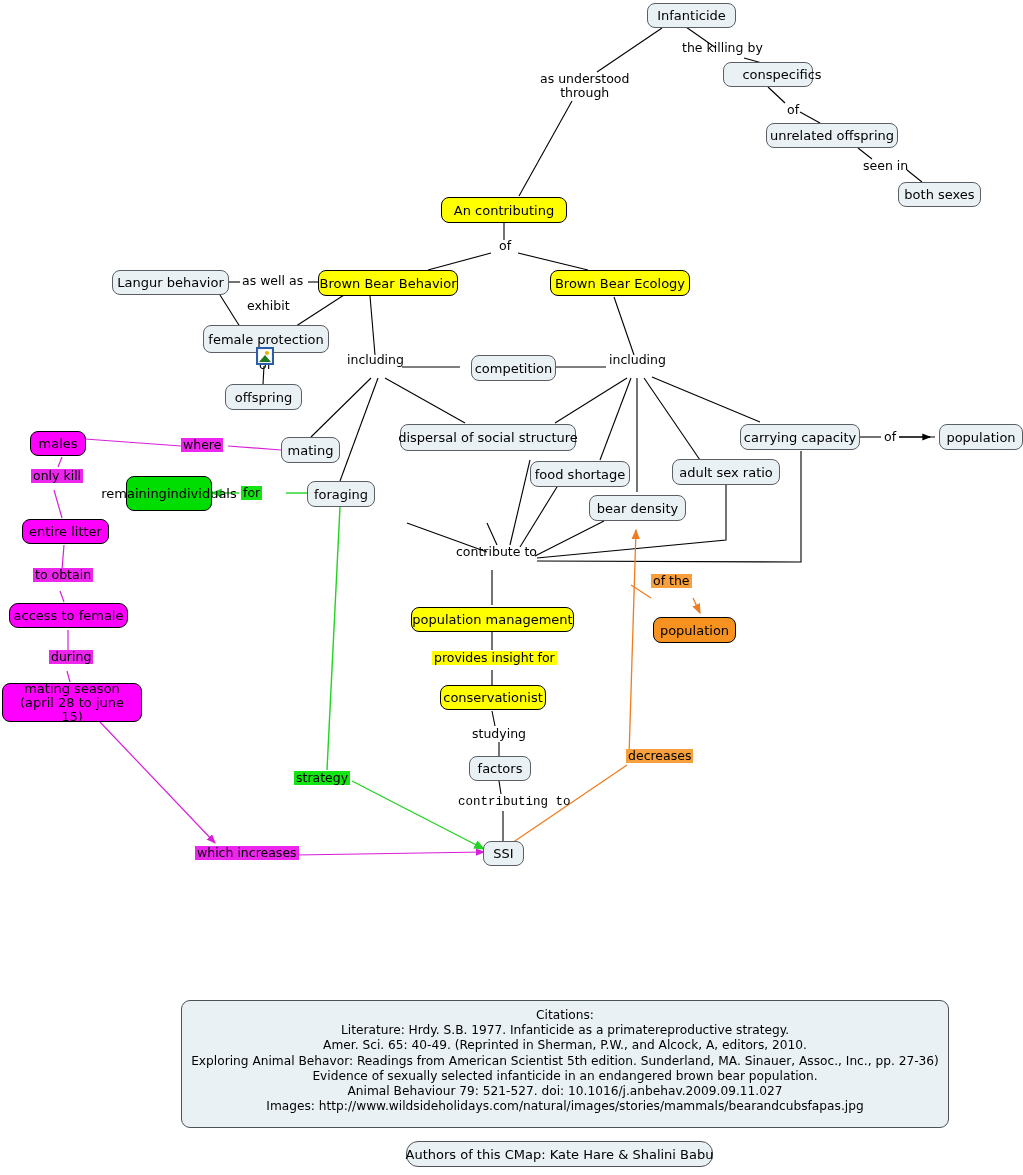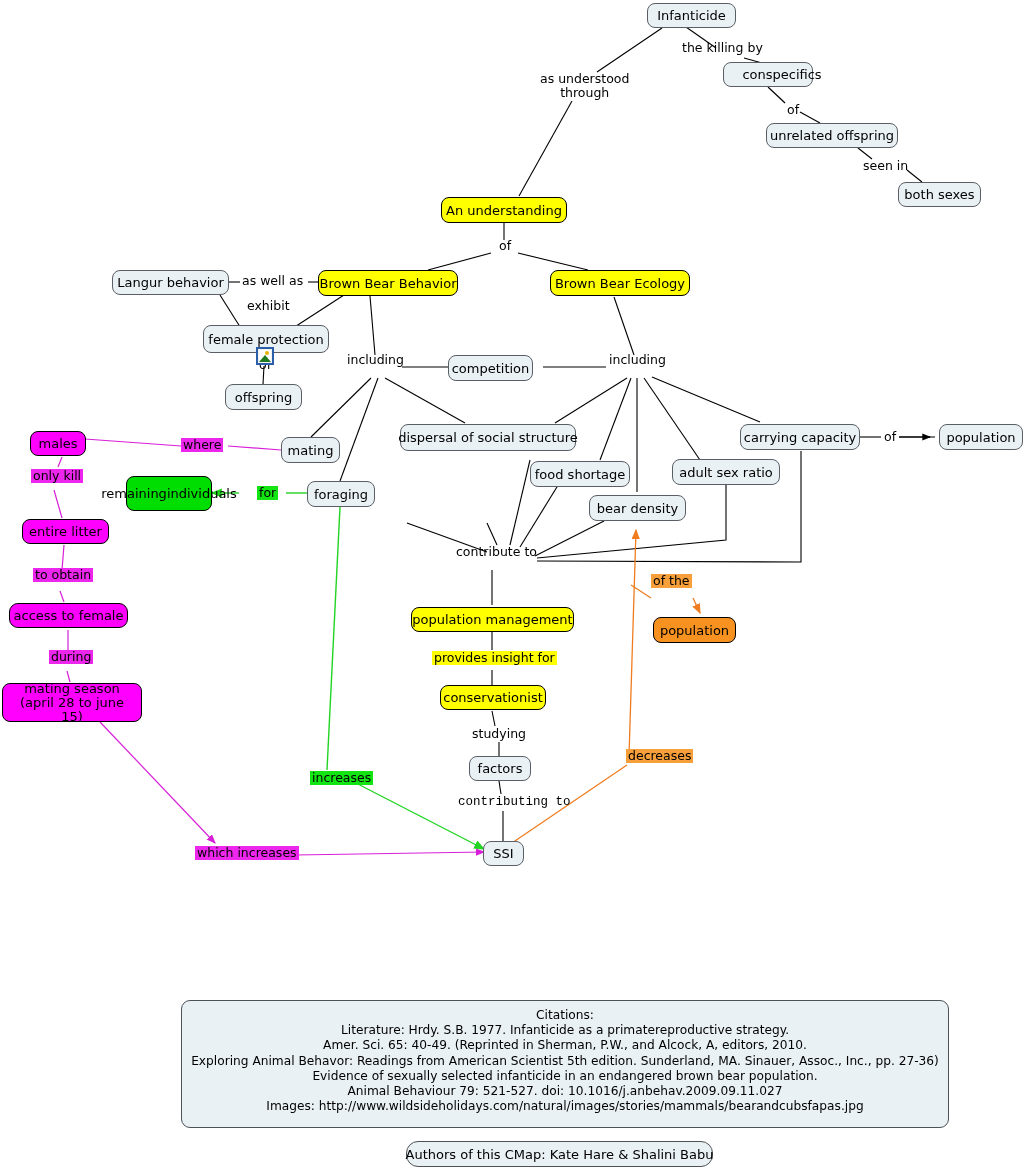--- a/index.html
+++ b/index.html
@@ -58,21 +58,21 @@
     font-size: 12.5px;
     line-height: 14px;
     color: #000000;
     white-space: nowrap;
     background: transparent;
     padding: 0 2px;
     z-index: 6;
     text-align: center;
   }
   .linklabel.hl-magenta { background: #ec26ec; }
-  .linklabel.hl-green   { background: #12e512; margin-left: 16px; }
+  .linklabel.hl-green   { background: #12e512; }
   .linklabel.hl-orange  { background: #f79f3a; }
   .linklabel.hl-yellow  { background: #ffff00; }
 
   #citations {
     position: absolute;
     left: 181px;
     top: 1000px;
     width: 768px;
     height: 128px;
     box-sizing: border-box;
@@ -275,21 +275,21 @@
 
   <div class="node concept" style="left:766px;top:123px;width:132px;height:25px;">
     <span>unrelated offspring</span>
   </div>
 
   <div class="node concept" style="left:898px;top:182px;width:83px;height:25px;">
     <span>both sexes</span>
   </div>
 
   <div class="node yellow" style="left:441px;top:197px;width:126px;height:26px;">
-    <span>An understanding</span>
+    <span>An contributing</span>
   </div>
 
   <div class="node concept" style="left:112px;top:270px;width:117px;height:25px;">
     <span>Langur behavior</span>
   </div>
 
   <div class="node yellow" style="left:318px;top:270px;width:140px;height:26px;">
     <span>Brown Bear Behavior</span>
   </div>
 
@@ -298,21 +298,21 @@
   </div>
 
   <div class="node concept" style="left:203px;top:325px;width:126px;height:28px;">
     <span>female protection</span>
   </div>
 
   <div class="node concept" style="left:225px;top:384px;width:77px;height:26px;">
     <span>offspring</span>
   </div>
 
-  <div class="node concept" style="left:448px;top:355px;width:85px;height:26px;">
+  <div class="node concept" style="left:471px;top:355px;width:85px;height:26px;">
     <span>competition</span>
   </div>
 
   <div class="node concept" style="left:400px;top:424px;width:176px;height:27px;">
     <span>dispersal of social structure</span>
   </div>
 
   <div class="node concept" style="left:281px;top:437px;width:59px;height:26px;">
     <span>mating</span>
   </div>
@@ -462,21 +462,21 @@
 
   <div class="linklabel hl-magenta" style="left:195px;top:846px;">
     <span>which increases</span>
   </div>
 
   <div class="linklabel hl-green" style="left:241px;top:486px;">
     <span>for</span>
   </div>
 
   <div class="linklabel hl-green" style="left:294px;top:771px;">
-    <span>increases</span>
+    <span>strategy</span>
   </div>
 
   <div class="linklabel hl-orange" style="left:651px;top:574px;">
     <span>of the</span>
   </div>
 
   <div class="linklabel hl-orange" style="left:626px;top:749px;">
     <span>decreases</span>
   </div>
 

